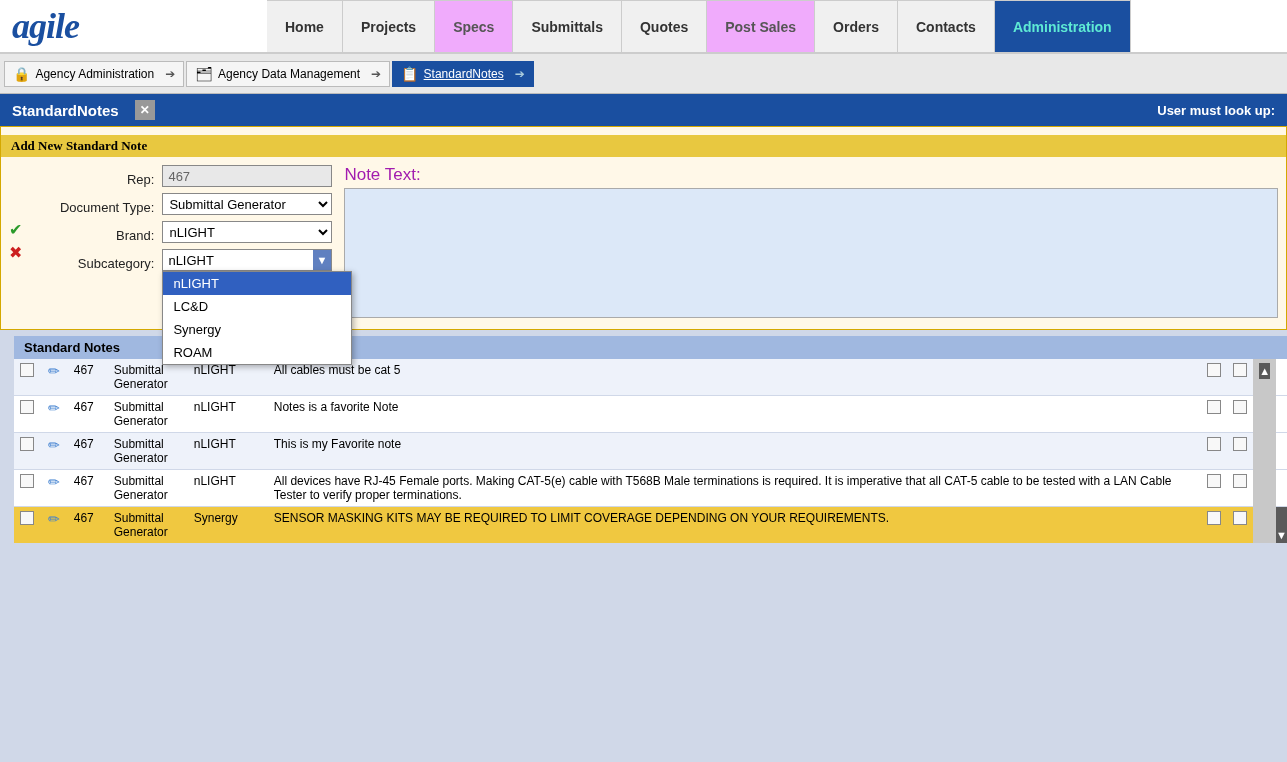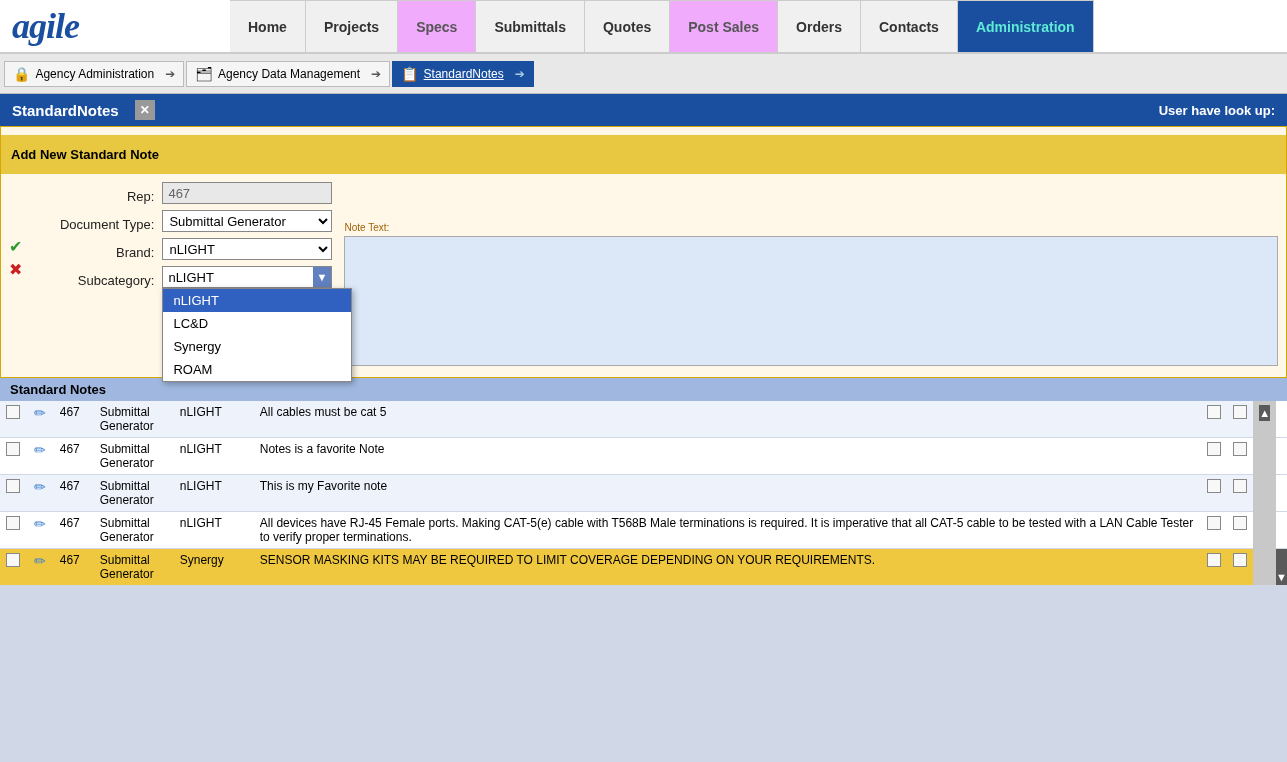--- a/index.html
+++ b/index.html
@@ -5,20 +5,21 @@
     * { box-sizing: border-box; margin: 0; padding: 0; }
     body { font-family: Arial, sans-serif; font-size: 13px; background: #d0d8e8; }
 
     
     .top-nav {
       display: flex;
       align-items: stretch;
       background: #fff;
       border-bottom: 2px solid #ccc;
       height: 54px;
+      gap: 37px;
     }
     .logo-area {
       width: 230px;
       display: flex;
       align-items: center;
       padding: 6px 12px;
       background: #fff;
     }
     .logo-text {
       font-size: 36px;
@@ -113,22 +114,23 @@
     
     .add-new-section {
       background: #fff8e8;
       border: 1px solid #d4a800;
       padding: 8px 0;
     }
     .add-new-header {
       background: #e8c840;
       font-weight: bold;
       font-size: 13px;
-      padding: 12px 10px;
+      padding: 3px 10px;
       margin-bottom: 8px;
+      font-family: Liberation Serif, serif;
     }
     .form-area {
       display: flex;
       padding: 0 8px;
       gap: 12px;
     }
     .form-actions {
       display: flex;
       flex-direction: column;
       align-items: center;
@@ -165,24 +167,23 @@
       padding: 2px 2px;
       font-size: 13px;
       background: #fff;
       width: 170px;
       height: 22px;
     }
     .note-text-area {
       flex: 1;
     }
     .note-text-label {
-      font-size: 10px;
+      font-size: 17px;
       margin-bottom: 3px;
-      color: #a16207;
-      margin-top: 40px;
+      color: #a21caf;
     }
     .note-textarea {
       width: 100%;
       height: 130px;
       border: 1px solid #aaa;
       background: #dce8f8;
       padding: 4px;
       font-size: 13px;
       resize: none;
     }
@@ -213,21 +214,22 @@
       cursor: pointer;
       font-size: 13px;
     }
     .dropdown-option.selected {
       background: #3060c0;
       color: #fff;
     }
 
     
     .standard-notes-section {
-      margin-top: 0;
+      margin-top: 6px;
+      padding-left: 14px;
     }
     .sn-header {
       background: #a0b8e0;
       font-weight: bold;
       font-size: 13px;
       padding: 4px 10px;
     }
     .sn-table {
       width: 100%;
       border-collapse: collapse;
@@ -327,21 +329,21 @@
     <span style="text-decoration:underline;">StandardNotes</span>
     <span style="margin-left:6px; color:#acd;">➔</span>
   </div>
 </div>
 
 <div class="section-header">
   <div style="display:flex;align-items:center;gap:8px;">
     <span style="font-size:15px;font-weight:bold;color:#fff;">StandardNotes</span>
     <button class="close-btn">✕</button>
   </div>
-  <div class="user-lookup">User have look up:</div>
+  <div class="user-lookup">User must look up:</div>
 </div>
 
 <div class="add-new-section">
   <div class="add-new-header">Add New Standard Note</div>
   <div class="form-area">
 
     <div class="form-actions">
       <span class="icon-check">✔</span>
       <span class="icon-x">✖</span>
     </div>

